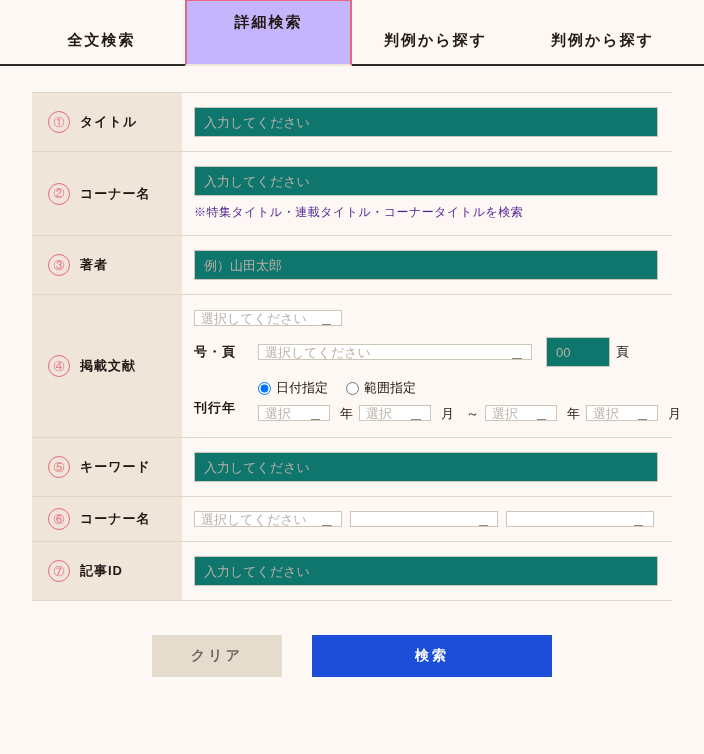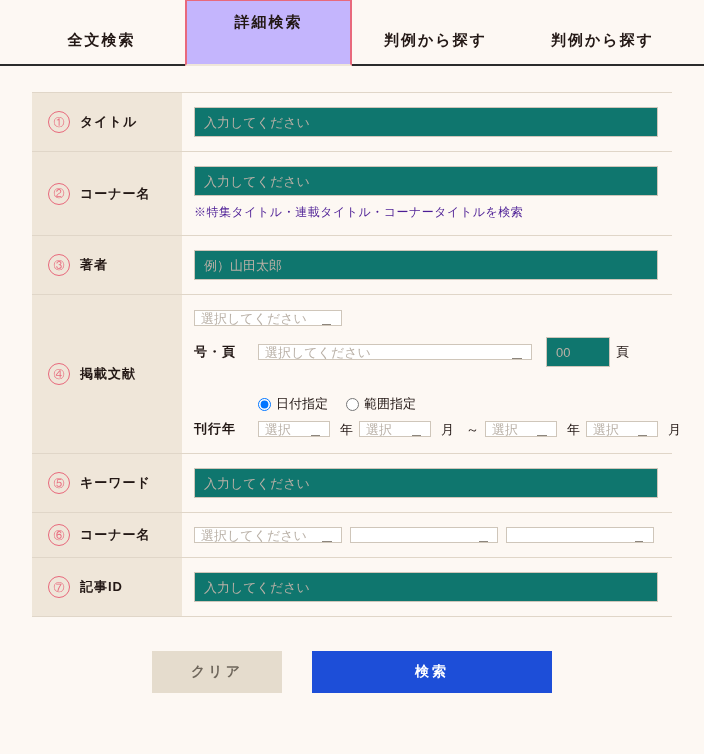--- a/index.html
+++ b/index.html
@@ -161,21 +161,20 @@
   }
   .unit {
     font-size: 13px;
     margin: 0 6px;
   }
   .radio-line {
     display: flex;
     align-items: center;
     font-size: 13px;
     margin-bottom: 8px;
-    margin-top: 16px;
   }
   .radio-line label {
     margin-right: 18px;
     display: inline-flex;
     align-items: center;
     cursor: pointer;
   }
   .radio-line input { margin: 0 5px 0 0; }
   .date-line { display: flex; align-items: flex-start; }
   .date-line select { margin-right: 4px; }
@@ -276,21 +275,21 @@
           <div class="sub-line">
             <span class="sub-label">号・頁</span>
             <select style="width:274px">
               <option>選択してください</option>
             </select>
             <input type="text" style="width: 64px; margin-left: 14px;" placeholder="00">
             <span class="unit">頁</span>
           </div>
 
           <div class="sub-line" style="align-items:flex-start;margin-top:12px">
-            <span class="sub-label" style="margin-top:41px">刊行年</span>
+            <span class="sub-label" style="margin-top:20px">刊行年</span>
             <div style="flex:1">
               <div class="radio-line">
                 <label>
                   <input type="radio" name="yearmode" checked="" style="">
                   <span>日付指定</span>
                 </label>
                 <label>
                   <input type="radio" name="yearmode" style="">
                   <span>範囲指定</span>
                 </label>

